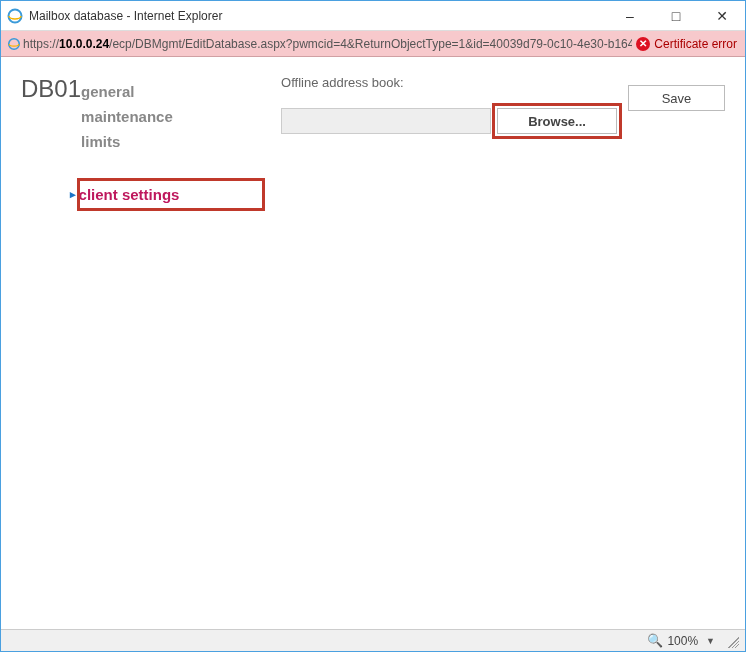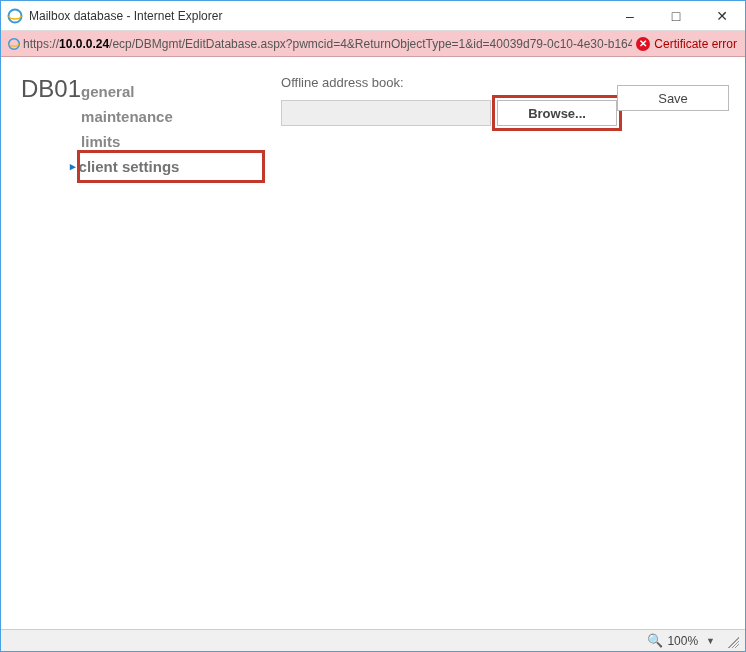--- a/index.html
+++ b/index.html
@@ -97,22 +97,23 @@
     .nav-item {
       color: #888;
       font-size: 15px;
       font-weight: 700;
       padding: 4px 0;
       cursor: pointer;
       display: flex;
       align-items: center;
     }
     .nav-item.selected {
-      color: #737373;
+      color: #be185d;
       position: relative;
+      margin-top: 28px;
     }
     .nav-item.selected::before {
       content: "▸";
       font-size: 11px;
       color: #1a74c7;
       margin-right: 3px;
       margin-left: -11px;
     }
     .nav-item.highlighted {
       outline: 3px solid #c0392b;
@@ -121,21 +122,21 @@
     }
 
     
     .main {
       flex: 1;
       padding-left: 20px;
     }
     .field-label {
       color: #666;
       font-size: 13px;
-      margin-bottom: 10px;
+      margin-bottom: 18px;
     }
     .field-row { display: flex; align-items: stretch; gap: 6px; }
     .text-input {
       width: 210px;
       height: 26px;
       background: #eee;
       border: 1px solid #ccc;
       padding: 0 6px;
       font-size: 13px;
     }
@@ -156,21 +157,21 @@
 
     
     .footer {
       display: flex;
       justify-content: flex-end;
       gap: 10px;
       padding-top: 10px;
       padding-right: 2px;
     }
     .action-btn {
-      width: 112px;
+      width: 97px;
       height: 26px;
       background: #fff;
       border: 1px solid #bbb;
       color: #444;
       font-size: 13px;
       cursor: pointer;
     }
 
     
     .statusbar {

